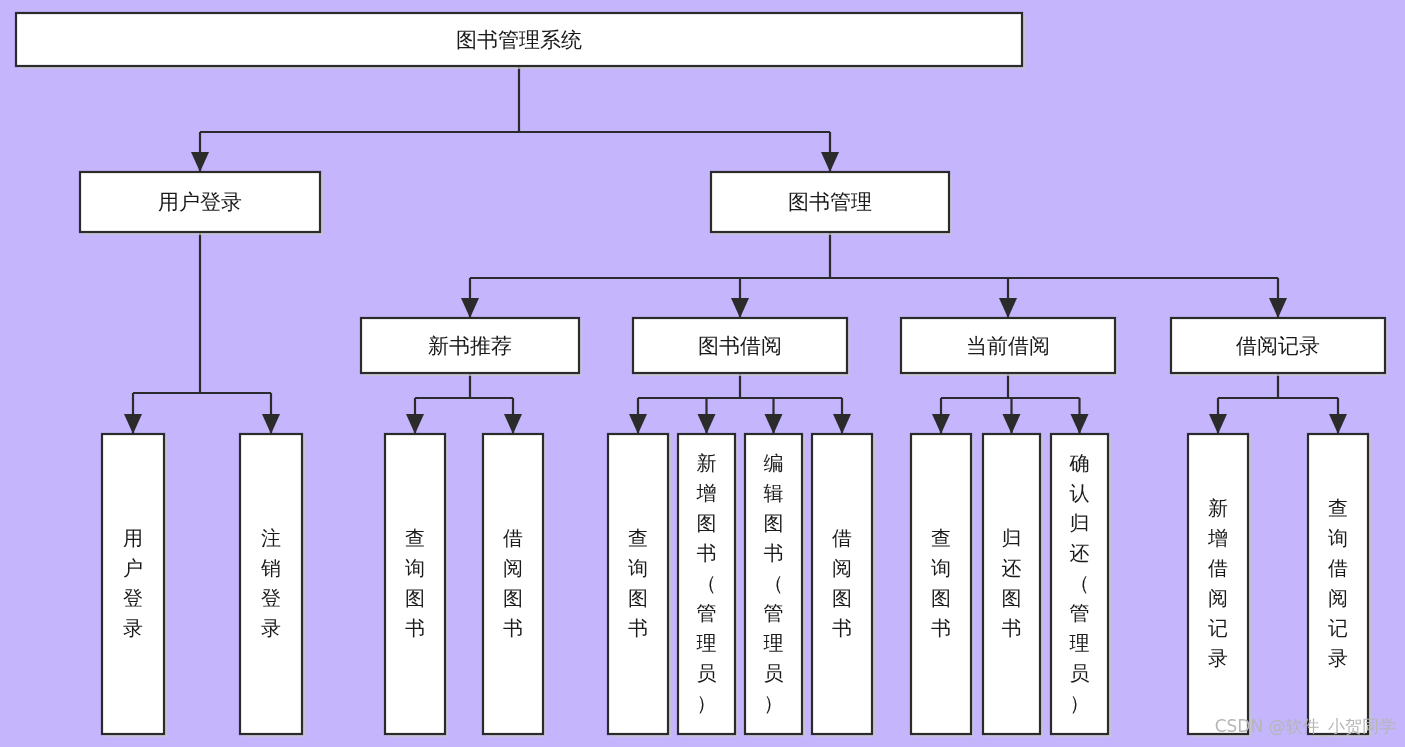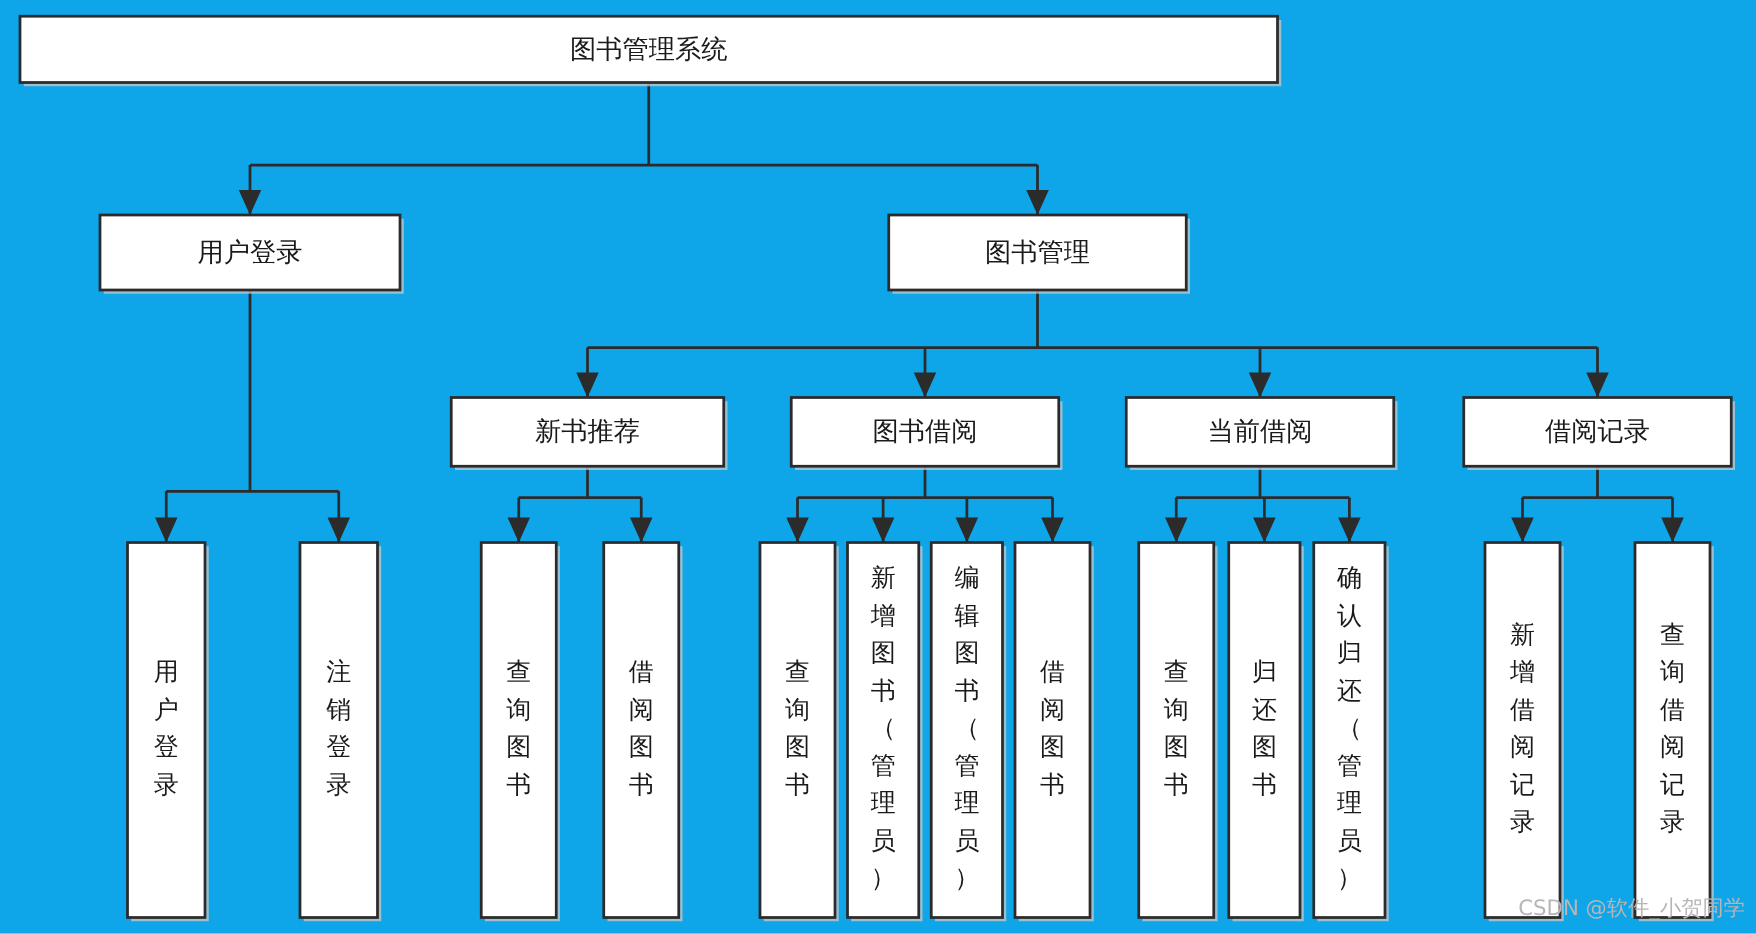--- a/index.html
+++ b/index.html
@@ -8,21 +8,21 @@
     padding: 0;
     background: #ffffff;
   }
   body {
     font-family: "DejaVu Sans", "Liberation Sans", sans-serif;
   }
   #diagram-root {
     position: relative;
     width: 1405px;
     height: 747px;
-    background: #0ea5e9;
+    background: #c4b5fd;
     overflow: hidden;
   }
   svg#tree-svg {
     position: absolute;
     top: 0;
     left: 0;
     width: 1405px;
     height: 747px;
     display: block;
   }

